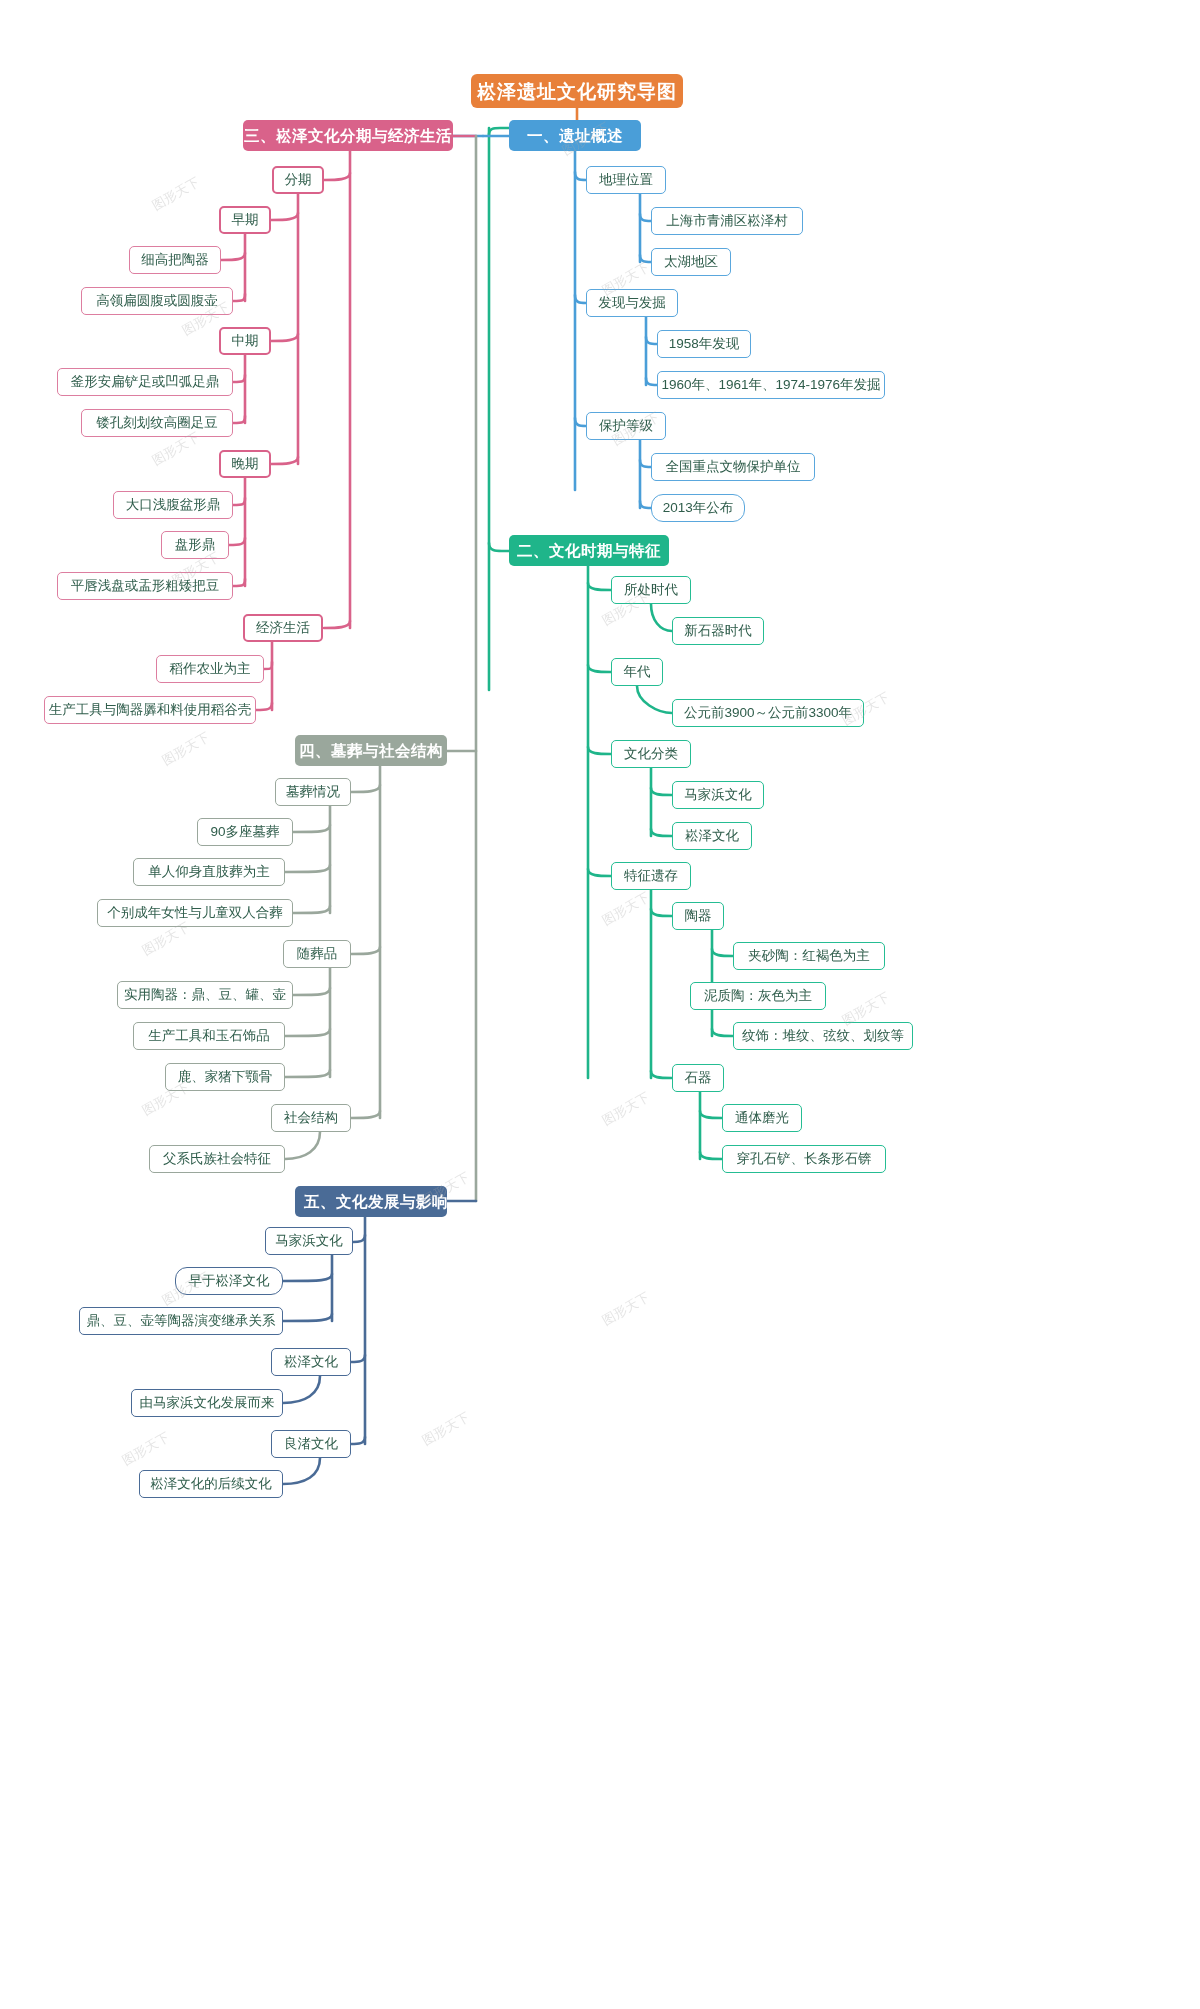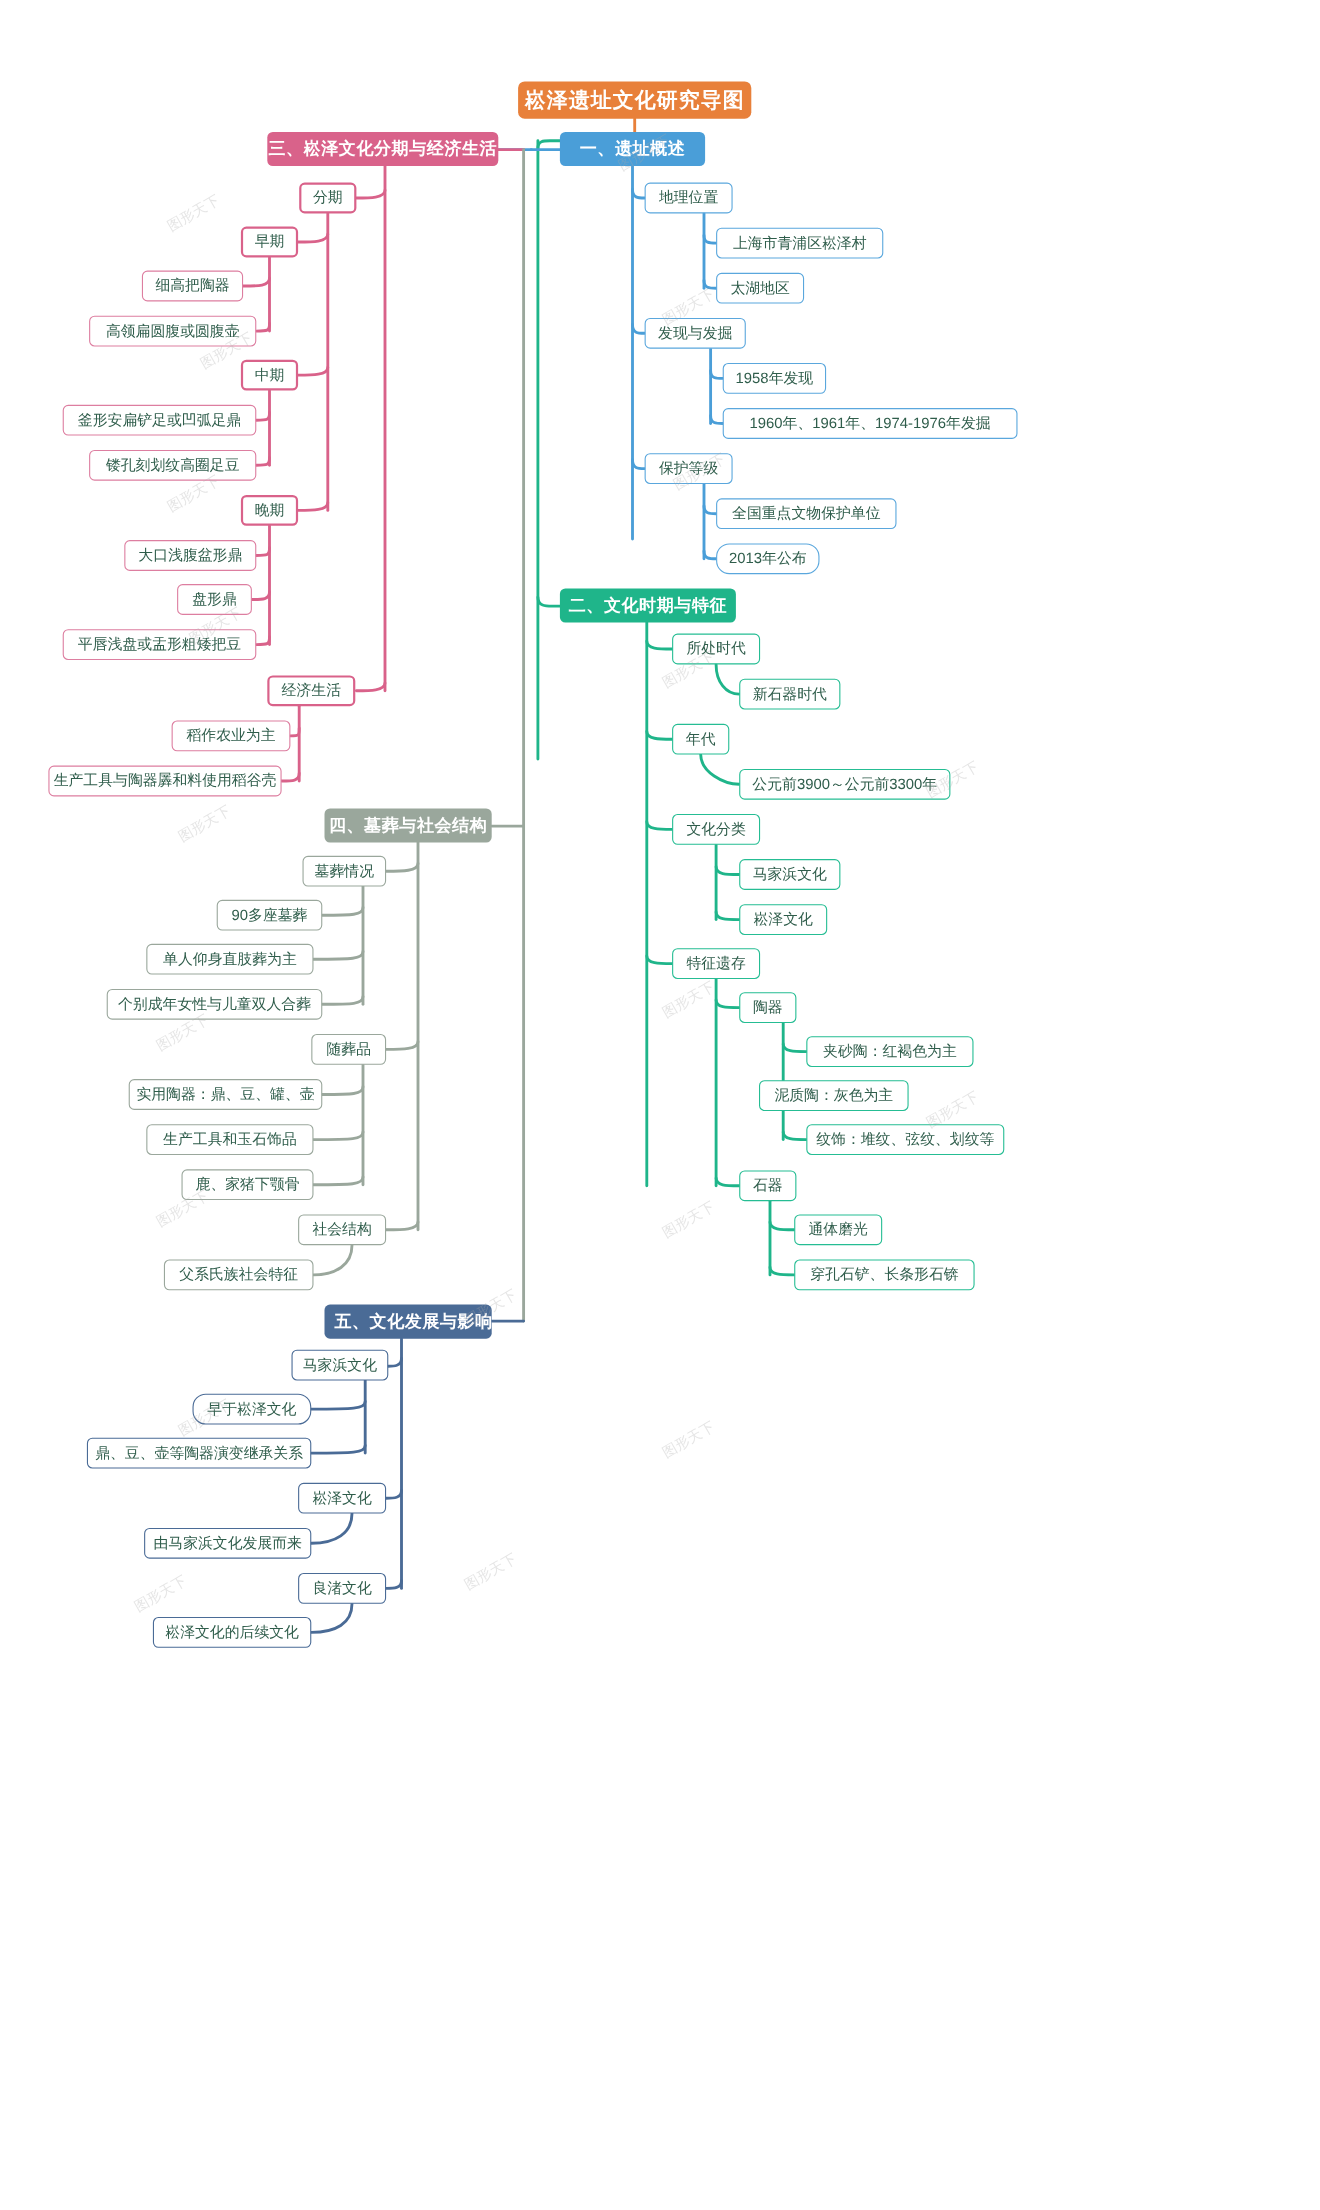--- a/index.html
+++ b/index.html
@@ -152,21 +152,21 @@
   </svg>
 
   <div class="node root" style="left:471px;top:74px;width:212px;height:34px;">崧泽遗址文化研究导图</div>
 
   <div class="node branch b1" style="left:509px;top:120px;width:132px;height:31px;">一、遗址概述</div>
   <div class="node leaf l1" style="left:586px;top:166px;width:80px;height:28px;">地理位置</div>
   <div class="node leaf l1" style="left:651px;top:207px;width:152px;height:28px;">上海市青浦区崧泽村</div>
   <div class="node leaf l1" style="left:651px;top:248px;width:80px;height:28px;">太湖地区</div>
   <div class="node leaf l1" style="left:586px;top:289px;width:92px;height:28px;">发现与发掘</div>
   <div class="node leaf l1" style="left:657px;top:330px;width:94px;height:28px;">1958年发现</div>
-  <div class="node leaf l1" style="left:657px;top:371px;width:268px;height:28px;">1960年、1961年、1974-1976年发掘</div>
+  <div class="node leaf l1" style="left:657px;top:371px;width:228px;height:28px;">1960年、1961年、1974-1976年发掘</div>
   <div class="node leaf l1" style="left:586px;top:412px;width:80px;height:28px;">保护等级</div>
   <div class="node leaf l1" style="left:651px;top:453px;width:164px;height:28px;">全国重点文物保护单位</div>
   <div class="node leaf l1" style="left:651px;top:494px;width:94px;height:28px;border-radius:12px;">2013年公布</div>
 
   <div class="node branch b2" style="left:509px;top:535px;width:160px;height:31px;">二、文化时期与特征</div>
   <div class="node leaf l2" style="left:611px;top:576px;width:80px;height:28px;">所处时代</div>
   <div class="node leaf l2" style="left:672px;top:617px;width:92px;height:28px;">新石器时代</div>
   <div class="node leaf l2" style="left:611px;top:658px;width:52px;height:28px;">年代</div>
   <div class="node leaf l2" style="left:672px;top:699px;width:192px;height:28px;">公元前3900～公元前3300年</div>
   <div class="node leaf l2" style="left:611px;top:740px;width:80px;height:28px;">文化分类</div>

